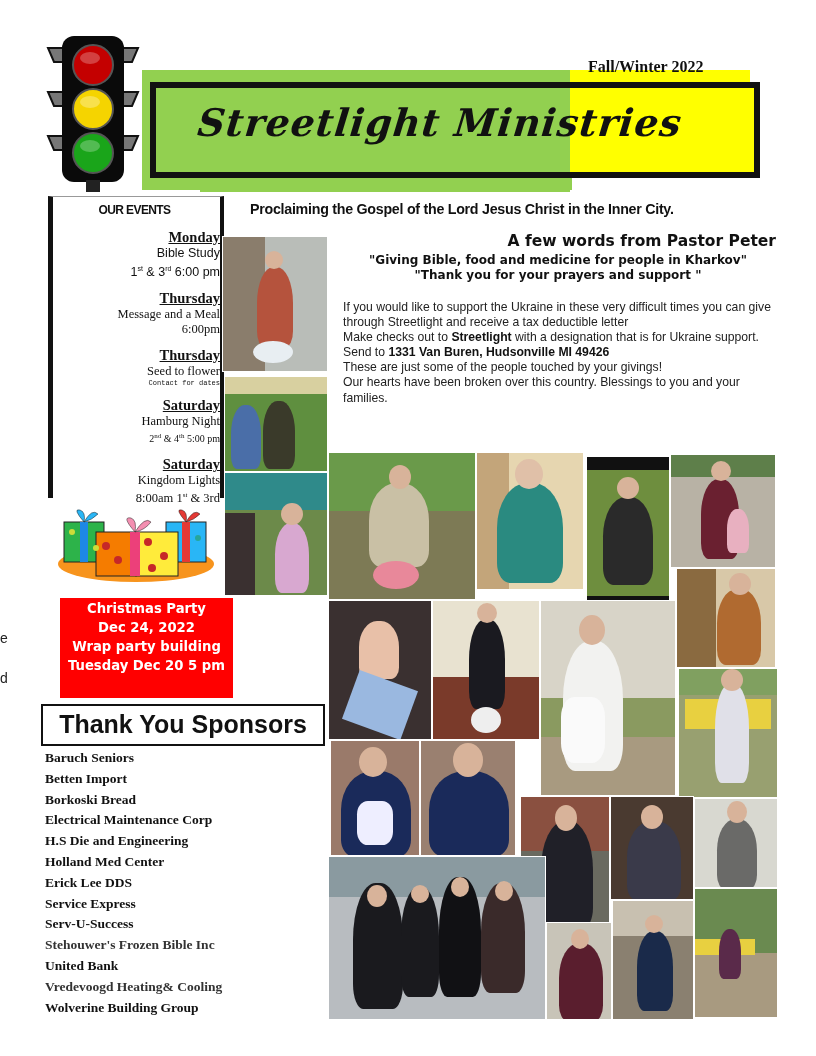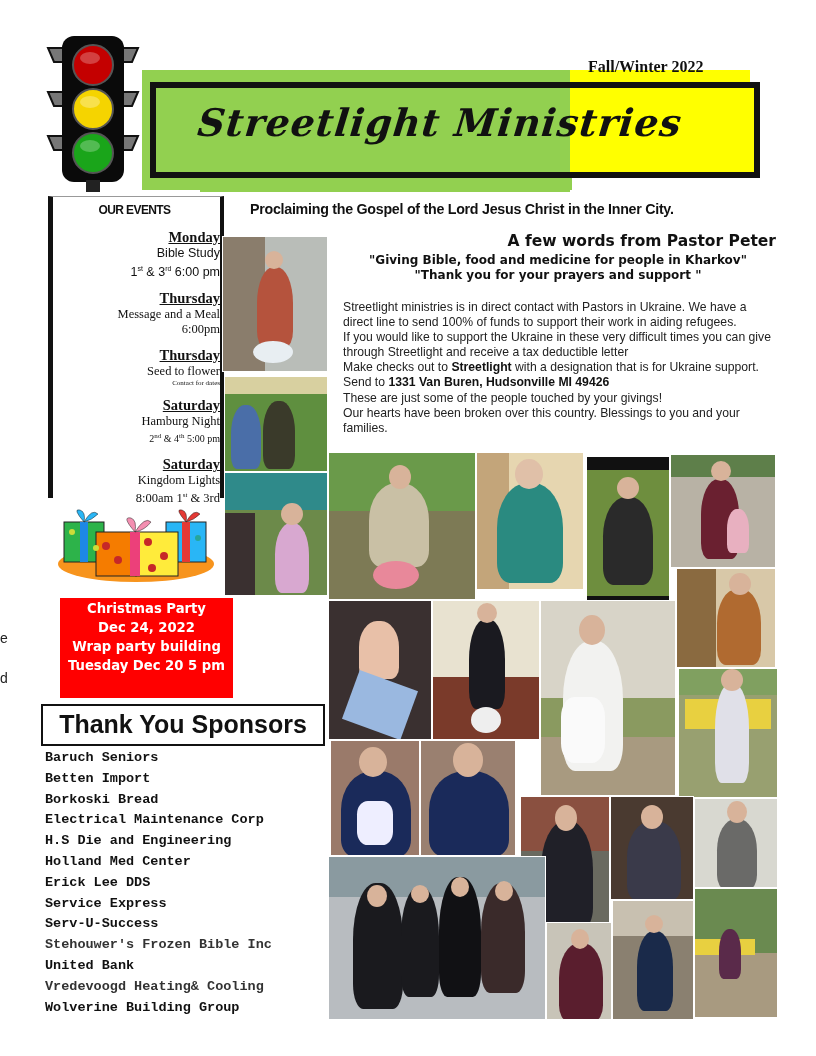--- a/index.html
+++ b/index.html
@@ -24,37 +24,37 @@
 
   .tagline { left: 250px; top: 200px; font-family: "Liberation Sans", sans-serif; font-size: 15.5px; font-weight: bold; letter-spacing: -0.3px; transform: scaleX(0.92); transform-origin: left; }
 
   
   .events { left: 48px; top: 196px; width: 176px; height: 302px; border-left: 5px solid #111; border-right: 4px solid #111; border-top: 1px solid #999; padding: 6px 0 0 8px; background: #fff; }
   .events h3 { font-family: "Liberation Sans", sans-serif; font-weight: 900; font-size: 12px; letter-spacing: -0.6px; text-align: center; margin-bottom: 12px; padding-right: 12px; }
   .ev { margin-bottom: 10px; text-align: right; }
   .ev .day { font-family: "Liberation Serif", serif; font-weight: bold; font-size: 14.5px; text-decoration: underline; }
   .ev .line { font-family: "Liberation Serif", serif; font-size: 12.5px; line-height: 15px; }
   .ev .line.sans { font-family: "Liberation Sans", sans-serif; }
-  .ev .tiny { font-family: Liberation Serif, serif; font-size: 7px; }
+  .ev .tiny { font-family: Liberation Mono, monospace; font-size: 7px; }
   .ev sup { font-size: 7px; }
   .ev .small { font-size: 10px; }
 
   
   .gifts { left: 56px; top: 508px; width: 160px; height: 76px; }
 
   
   .xmas { left: 60px; top: 598px; width: 173px; height: 100px; background: #ff0000; color: #fff;
     font-family: "DejaVu Sans", sans-serif; font-weight: bold; font-size: 13.2px; line-height: 19px; text-align: center; padding-top: 1px; }
 
   .stray { left: 0px; font-family: "Liberation Sans", sans-serif; font-size: 14px; color: #222; }
 
   
   .sponsor-title { left: 41px; top: 704px; width: 284px; height: 42px; border: 2px solid #111;
     font-family: "Liberation Sans", sans-serif; font-weight: bold; font-size: 25px; text-align: center; line-height: 36px; }
-  .sponsors { left: 45px; top: 748px; font-family: Liberation Mono, monospace; font-weight: bold; font-size: 13.5px; line-height: 20.8px; }
+  .sponsors { left: 45px; top: 748px; font-family: Liberation Serif, serif; font-weight: bold; font-size: 13.5px; line-height: 20.8px; }
 
   
   .pastor-h { left: 340px; top: 232px; width: 436px; text-align: right; font-family: "DejaVu Sans", sans-serif; font-weight: bold; font-size: 15.5px; }
   .pastor-q { left: 340px; width: 436px; text-align: center; font-family: "DejaVu Sans", sans-serif; font-weight: bold; font-size: 12px; }
   .body-text { left: 343px; top: 300px; width: 432px; font-family: "Liberation Sans", sans-serif; font-size: 12.2px; line-height: 15.1px; color: #222; }
   .body-text b { color: #111; }
 
   
   .photo { position: absolute; overflow: hidden; border: 1px solid #fff; }
   .photo .fig { position: absolute; border-radius: 45% 45% 20% 20%; }
@@ -172,21 +172,20 @@
   <div>United Bank</div>
   <div style="color:#333;">Vredevoogd Heating&amp; Cooling</div>
   <div>Wolverine Building Group</div>
 </div>
 
 <div class="abs pastor-h">A few words from Pastor Peter</div>
 <div class="abs pastor-q" style="top:253px;">"Giving Bible, food and medicine for people in Kharkov"</div>
 <div class="abs pastor-q" style="top:268px;">"Thank you for your prayers and support "</div>
 
 <div class="abs body-text">
-  <div>Streetlight ministries is in direct contact with Pastors in Ukraine. We have a direct line to send 100% of funds to support their work in aiding refugees.</div>
   <div>If you would like to support the Ukraine in these very difficult times you can give through Streetlight and receive a tax deductible letter</div>
   <div><span>Make checks out to </span><b>Streetlight</b><span> with a designation that  is for Ukraine support. Send to </span><b>1331 Van Buren, Hudsonville MI 49426</b></div>
   <div>These are just some of the people touched by your givings!</div>
   <div>Our hearts have been broken over this country. Blessings to you and your families.</div>
 </div>
 
 <div>
 
   <div class="photo" style="left:222px;top:236px;width:106px;height:136px;background:linear-gradient(90deg,#8a7d6c 0 40%,#b9bdb8 40% 100%);">
     <div class="fig" style="left:34px;top:30px;width:36px;height:80px;background:#b5533d;"></div>

